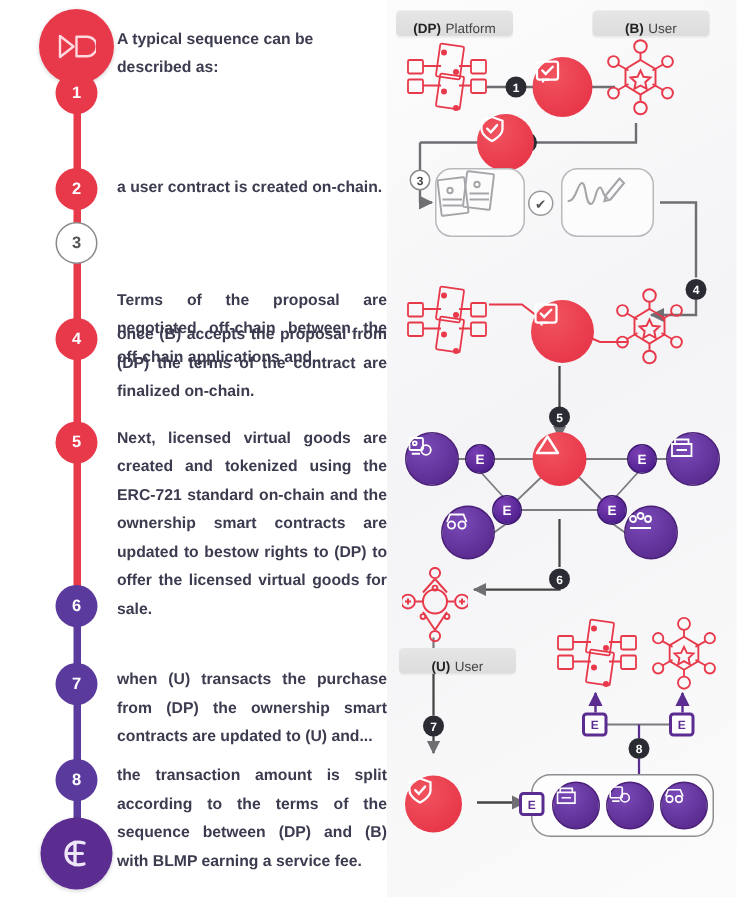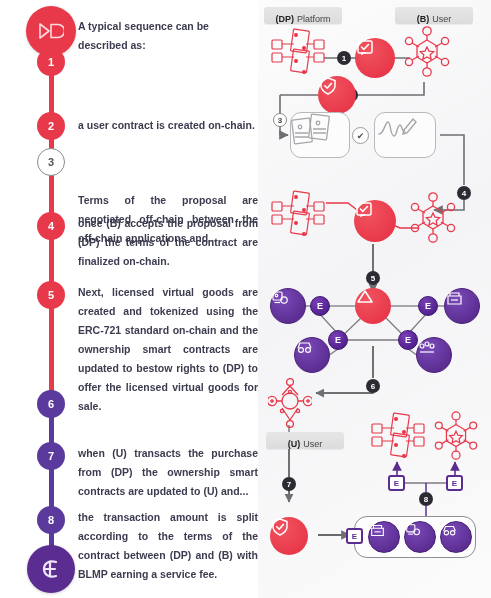--- a/index.html
+++ b/index.html
@@ -151,21 +151,21 @@
 
     <div class="tl-step red" style="top:281px;">5</div>
     <div class="tl-text" style="top:283px;">Next, licensed virtual goods are created and tokenized using the ERC-721 standard on-chain and the ownership smart contracts are updated to bestow rights to (DP) to offer the licensed virtual goods for sale.</div>
 
     <div class="tl-step purple" style="top:390px;">6</div>
 
     <div class="tl-step purple" style="top:442px;">7</div>
     <div class="tl-text" style="top:444px;">when (U) transacts the purchase from (DP) the ownership smart contracts are updated to (U) and...</div>
 
     <div class="tl-step purple" style="top:506px;">8</div>
-    <div class="tl-text" style="top:508px;">the transaction amount is split according to the terms of the contract between (DP) and (B) with BLMP earning a service fee.</div>
+    <div class="tl-text" style="top:508px;">the transaction amount is split according to the terms of the sequence between (DP) and (B) with BLMP earning a service fee.</div>
   </div>
 
   <div class="diagram">
 
     <svg width="233" height="598" viewBox="0 0 233 598">
       <defs>
         <marker id="ag" markerWidth="7" markerHeight="7" refX="5.5" refY="3" orient="auto">
           <path d="M0,0 L6,3 L0,6 z" fill="#6e6e73"></path>
         </marker>
         <marker id="ap" markerWidth="7" markerHeight="7" refX="5.5" refY="3" orient="auto">

